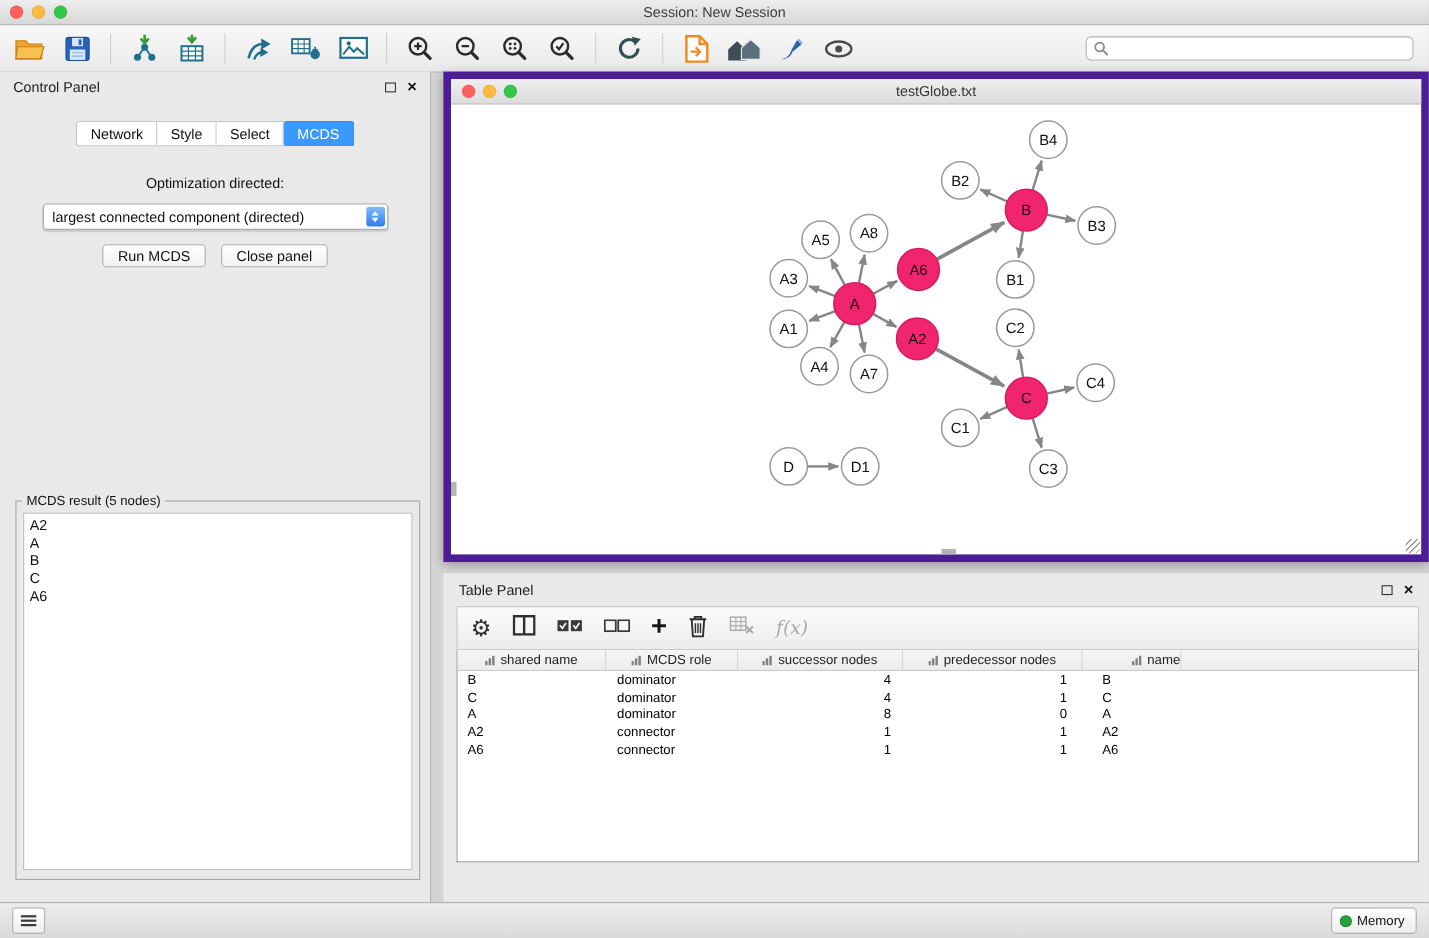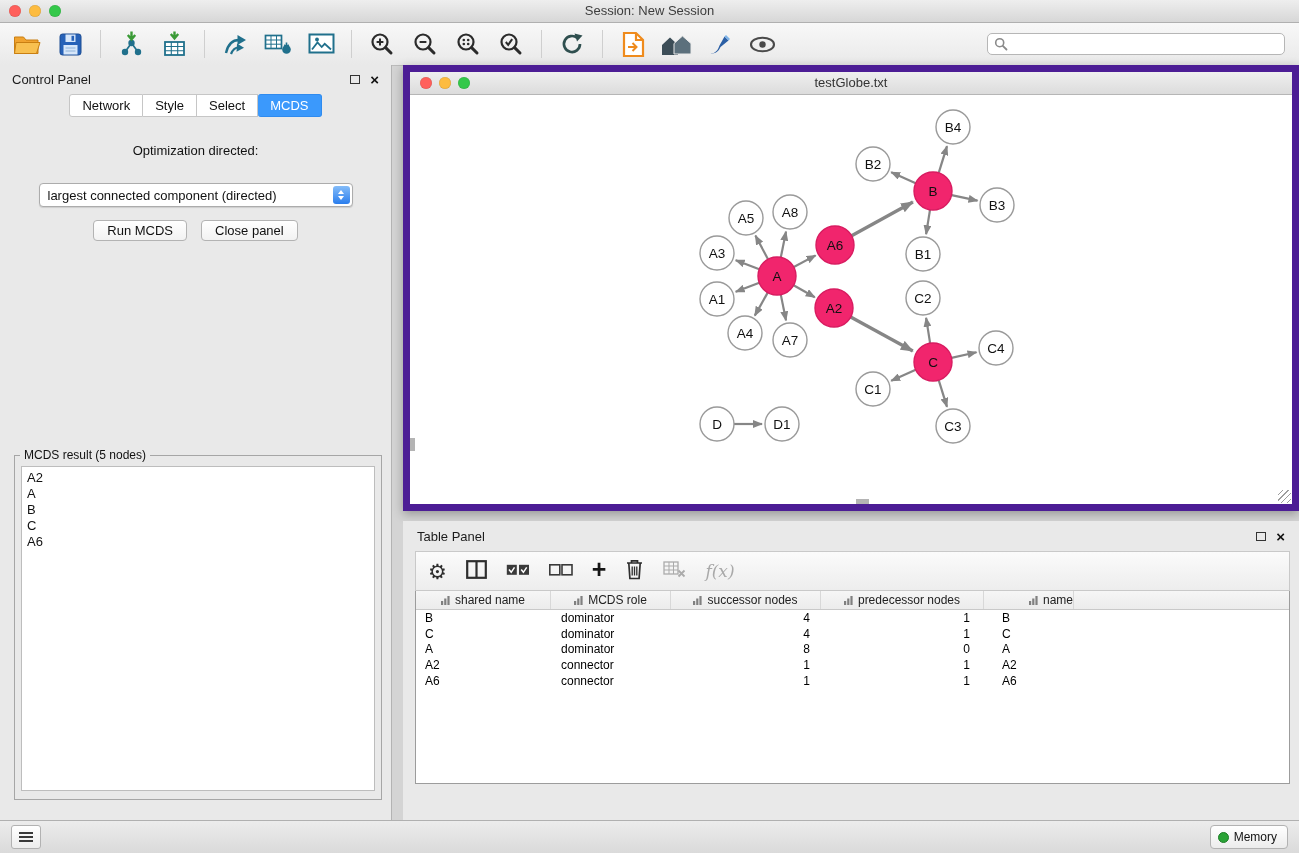--- a/index.html
+++ b/index.html
@@ -30,28 +30,28 @@
     font-family:"Liberation Sans",sans-serif;}
   .search-ic{position:absolute;left:7px;top:4px;}
 
   
   .control-panel{position:absolute;left:0;top:65px;width:391px;height:755px;
     background:#e9e9e9;border-right:1px solid #b3b3b3;}
   .panel-header{height:28px;display:flex;align-items:center;padding:0 12px;font-size:13px;color:#1c1c1c;}
   .win-btns{margin-left:auto;display:flex;align-items:center;gap:10px;}
   .float-sq{display:inline-block;width:8px;height:7px;border:1.4px solid #333;background:transparent;}
   .x-glyph{font-size:15px;font-weight:bold;color:#111;line-height:1;}
-  .cp-tabs{height:23px;display:flex;justify-content:center;margin-top:1px;}
+  .cp-tabs{height:23px;display:flex;justify-content:center;margin-top:17px;}
   .cp-tab{font-size:13px;line-height:21px;padding:0 12px;background:#fff;color:#111;
     border:1px solid #c6c6c6;border-left:none;}
   .cp-tab:first-child{border-left:1px solid #c6c6c6;border-radius:3px 0 0 3px;}
   .cp-tab:last-child{border-radius:0 3px 3px 0;}
   .cp-tab.active{background:#3b99fc;color:#fff;border-color:#2f8bef;border-radius:3px;}
   .opt-label{text-align:center;margin-top:26px;font-size:13px;}
-  .dropdown{width:312px;height:22px;margin:25px auto 0;background:#fff;border:1px solid #acacac;
+  .dropdown{width:312px;height:22px;margin:11px auto 0;background:#fff;border:1px solid #acacac;
     border-radius:4px;display:flex;align-items:center;box-shadow:0 1px 1px rgba(0,0,0,.12);}
   .dd-text{flex:1;font-size:13px;padding-left:8px;white-space:nowrap;overflow:hidden;}
   .dd-stepper{width:17px;height:18px;margin-right:2px;border-radius:3px;
     background:linear-gradient(#84bcf9,#2a7ded);display:flex;flex-direction:column;
     align-items:center;justify-content:center;gap:2px;}
   .dd-up{width:0;height:0;border-left:3.5px solid transparent;border-right:3.5px solid transparent;
     border-bottom:4px solid #fff;}
   .dd-down{width:0;height:0;border-left:3.5px solid transparent;border-right:3.5px solid transparent;
     border-top:4px solid #fff;}
   .btn-row{display:flex;justify-content:center;gap:14px;margin-top:13px;}

